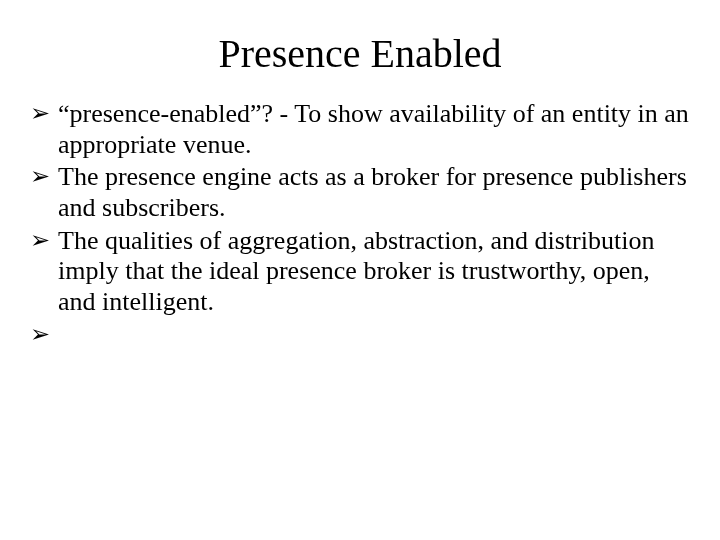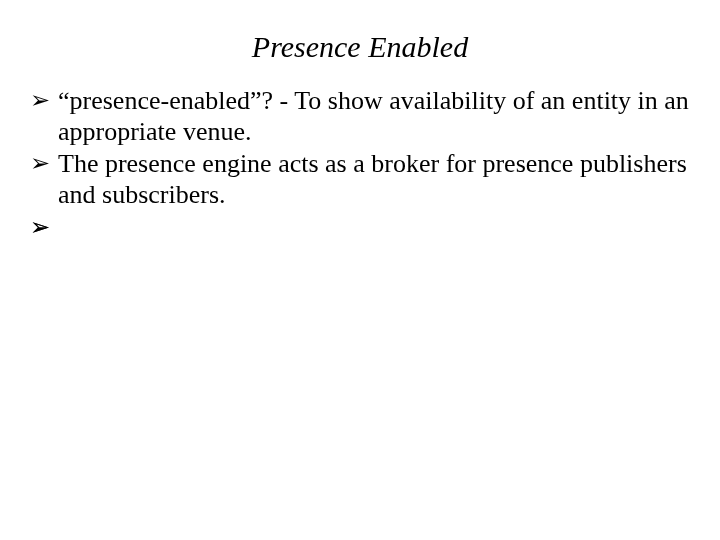--- a/index.html
+++ b/index.html
@@ -11,25 +11,24 @@
     font-family: "Times New Roman", Times, serif;
     color: #000000;
   }
   .slide {
     box-sizing: border-box;
     width: 720px;
     height: 540px;
     padding: 20px 30px 30px 30px;
   }
   .title {
-    font-size: 30px;
+    font-size: 40px;
     text-align: center;
     margin: 10px 0 22px 0;
     font-weight: normal;
-    font-style: italic;
   }
   .bullets {
     font-size: 26px;
     line-height: 1.18;
   }
   .bullet {
     position: relative;
     padding-left: 28px;
     margin: 0 0 2px 0;
   }
@@ -50,18 +49,19 @@
     <div class="bullet">
       <span class="marker">➢</span>
       <span>“presence-enabled”? - To show availability of an entity in an appropriate venue.</span>
     </div>
     <div class="bullet">
       <span class="marker">➢</span>
       <span>The presence engine acts as a broker for presence publishers and subscribers.</span>
     </div>
     <div class="bullet">
       <span class="marker">➢</span>
+      <span>The qualities of aggregation, abstraction, and distribution imply that the ideal presence broker is trustworthy, open, and intelligent.</span>
     </div>
     <div class="bullet">
       <span class="marker">➢</span>
     </div>
   </div>
 </div>
 
 </body></html>

